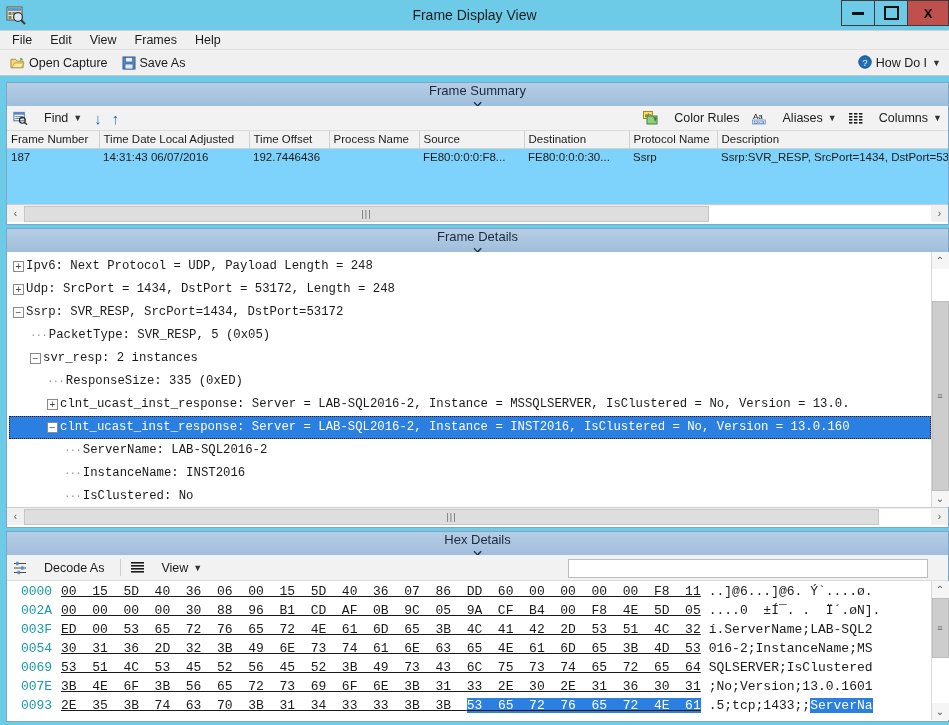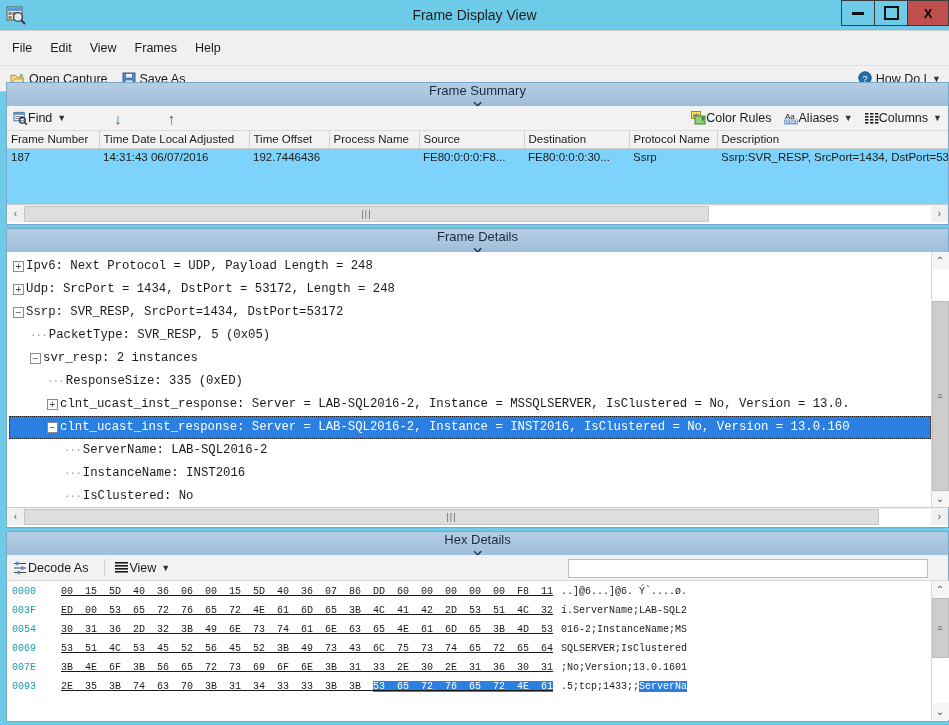--- a/index.html
+++ b/index.html
@@ -65,21 +65,21 @@
   }
   .win-btn .maxglyph {
     display:block; width: 11px; height: 10px; border: 2px solid #111;
   }
 
   
   .menubar {
     background: #f0f0f0;
     border-top: 1px solid #cfcfcf;
     border-bottom: 1px solid #e2e2e2;
-    height: 36px;
+    height: 20px;
     display: flex;
     align-items: center;
     padding-left: 12px;
     box-sizing: border-box;
   }
   .menubar .mi {
     font-size: 12.5px;
     color: #1b1b1b;
     padding: 2px 10px 2px 0;
     margin-right: 8px;
@@ -141,29 +141,28 @@
 
   
   #frame-summary { position: absolute; left: 3px; top: 82px; width: 943px; height: 143px; }
   .fs-toolbar {
     height: 25px; background: #f2f2f2;
     display: flex; align-items: center;
     padding: 0 6px;
     box-sizing: border-box;
     position: relative;
     border-bottom: 1px solid #dcdcdc;
-    gap: 36px;
   }
   .fs-right { position: absolute; right: 6px; display: flex; align-items: center; }
   .tb-item {
     display:flex; align-items:center;
     font-size: 12.5px; color: #1b1b1b;
     margin-right: 12px; cursor: default;
   }
-  .tb-item .ic { margin-right: 0; display:flex;align-items:flex-end; }
+  .tb-item .ic { margin-right: 16px; display:flex;align-items:flex-end; }
   .arrow-btn { font-size: 15px; color: #1f6fb5; margin-right: 10px; cursor: default; }
 
   table.grid { border-collapse: collapse; width: 100%; table-layout: fixed; font-size: 11.5px; }
   table.grid th {
     background: #f2f2f2;
     border-right: 1px solid #d0d0d0;
     border-bottom: 1px solid #cfcfcf;
     font-weight: normal;
     text-align: left;
     padding: 2px 4px;
@@ -279,24 +278,25 @@
   .hx-search {
     position: absolute; right: 20px; top: 4px;
     width: 360px; height: 19px;
     background: #fff; border: 1px solid #bdbdbd;
     box-sizing: border-box;
   }
   .hx-body { display: flex; height: 139px; background: #fff; }
   .hx-rows {
     flex: 1;
     font-family: "Liberation Mono", monospace;
-    font-size: 10px;
+    font-size: 13px;
     overflow: hidden;
     padding-top: 1px;
     box-sizing: border-box;
+    text-align: center;
   }
   .hx-row { height: 19px; line-height: 19px; white-space: pre; display: flex; }
   .hx-off { color: #1a9aa8; width: 54px; padding-left: 5px; box-sizing: border-box; flex: none; }
   .hx-bytes { color: #1a1a1a; flex: none; letter-spacing: 0px; text-decoration: underline; }
   .hx-ascii { color: #1a1a1a; padding-left: 8px; flex: none; }
   .hx-row .b-sel, .hx-row .a-sel { background: #2a7fe0; color: #fff; }
 </style>
 </head>
 <body>
 
@@ -593,20 +593,21 @@
         </span>
         <span>View</span>
         <span class="caret">▼</span>
       </div>
       <div class="hx-search"></div>
     </div>
 
     <div class="hx-body">
       <div class="hx-rows" id="hx-rows">
           <div class="hx-row"><span class="hx-off">0000</span><span class="hx-bytes">00  15  5D  40  36  06  00  15  5D  40  36  07  86  DD  60  00  00  00  00  F8  11</span><span class="hx-ascii">..]@6...]@6. Ý`....ø.</span></div>
+          <div class="hx-row"><span class="hx-off">002A</span><span class="hx-bytes">00  00  00  00  30  88  96  B1  CD  AF  0B  9C  05  9A  CF  B4  00  F8  4E  5D  05</span><span class="hx-ascii">....0  ±Í¯. .  Ï´.øN].</span></div>
           <div class="hx-row"><span class="hx-off">003F</span><span class="hx-bytes">ED  00  53  65  72  76  65  72  4E  61  6D  65  3B  4C  41  42  2D  53  51  4C  32</span><span class="hx-ascii">í.ServerName;LAB-SQL2</span></div>
           <div class="hx-row"><span class="hx-off">0054</span><span class="hx-bytes">30  31  36  2D  32  3B  49  6E  73  74  61  6E  63  65  4E  61  6D  65  3B  4D  53</span><span class="hx-ascii">016-2;InstanceName;MS</span></div>
           <div class="hx-row"><span class="hx-off">0069</span><span class="hx-bytes">53  51  4C  53  45  52  56  45  52  3B  49  73  43  6C  75  73  74  65  72  65  64</span><span class="hx-ascii">SQLSERVER;IsClustered</span></div>
           <div class="hx-row"><span class="hx-off">007E</span><span class="hx-bytes">3B  4E  6F  3B  56  65  72  73  69  6F  6E  3B  31  33  2E  30  2E  31  36  30  31</span><span class="hx-ascii">;No;Version;13.0.1601</span></div>
           <div class="hx-row"><span class="hx-off">0093</span><span class="hx-bytes"><span>2E  35  3B  74  63  70  3B  31  34  33  33  3B  3B  </span><span class="b-sel">53  65  72  76  65  72  4E  61</span></span><span class="hx-ascii"><span>.5;tcp;1433;;</span><span class="a-sel">ServerNa</span></span></div>
         </div>
       <div class="vscroll">
         <div class="vs-btn">⌃</div>
         <div class="vs-track">
           <div class="vs-thumb" style="top:0px;height:60px">≡</div>

